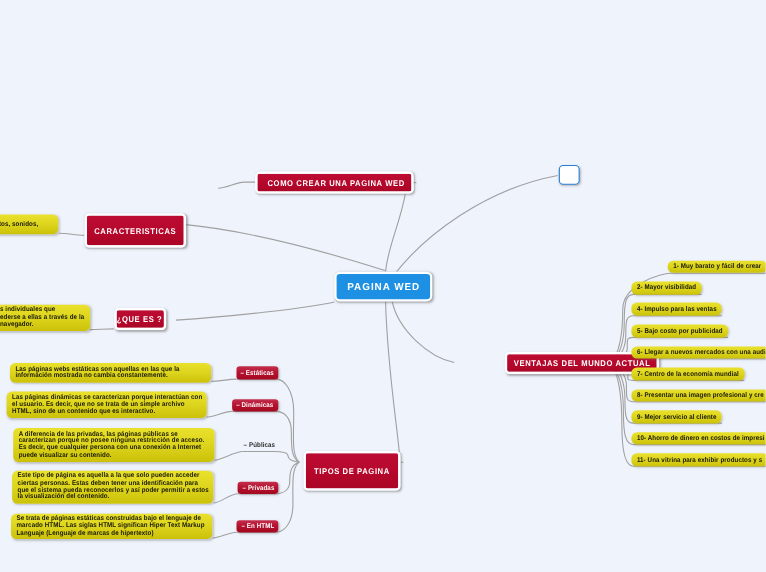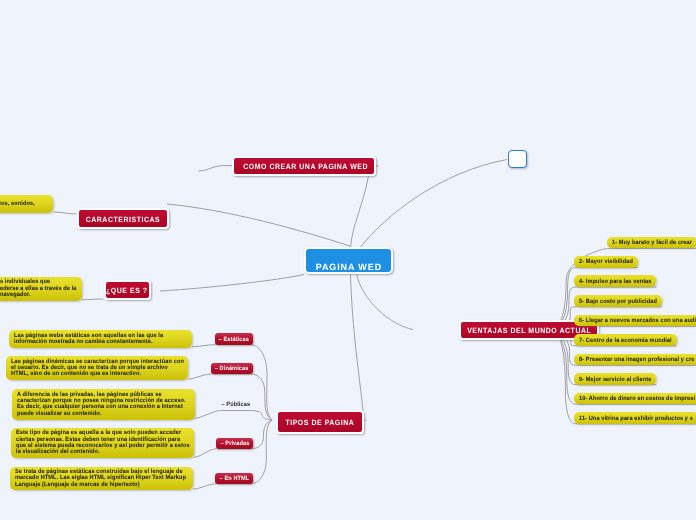--- a/index.html
+++ b/index.html
@@ -20,21 +20,21 @@
     border:2px solid #ffffff;
     box-shadow:1px 1px 2px rgba(110,110,110,.55);
     display:flex;align-items:center;justify-content:center;
     padding-top:1px;
   }
   .blue .sq{transform:scaleX(.98);}
   .blue{
     background:#1e90e3;color:#ffffff;font-weight:bold;border-radius:5px;
     border:2px solid #ffffff;
     box-shadow:1px 1px 2px rgba(110,110,110,.55);
-    display:flex;align-items:flex-end;justify-content:center;
+    display:flex;align-items:center;justify-content:center;
     padding-top:1px;
   }
   .emptybox{
     background:#ffffff;border:1.7px solid #2a7fd4;border-radius:4px;
     box-shadow:1px 1px 2px rgba(110,110,110,.45);
   }
   .small-red{
     background:linear-gradient(180deg,#c3304e 0%,#b5122f 45%,#a40820 100%);
     color:#ffffff;border-radius:3px;
     box-shadow:1px 1px 2px rgba(110,110,110,.5);
@@ -98,27 +98,27 @@
       <path d="M81.5,299.7 C89.5,299.7 95.5,299 103.5,299"></path>
     </svg>
   <div id="nodes">
       <div class="node blue" style="left: 304.3px; top: 247.4px; width: 89px; height: 27px; font-size: 9.2px; letter-spacing: 0.9px;">
         <span class="sq">PAGINA WED</span>
       </div>
       <div class="node emptybox" style="left: 508px; top: 150px; width: 19px; height: 18px;"></div>
       <div class="node red" style="left: 232px; top: 155.5px; width: 144px; height: 20px; font-size: 7.64px; letter-spacing: 0.6px; justify-content: flex-end;">
         <span class="sq">COMO CREAR UNA PAGINA WED</span>
       </div>
-      <div class="node red" style="left: 76.5px; top: 208px; width: 92px; height: 21px; font-size: 7.64px; letter-spacing: 0.6px;">
+      <div class="node red" style="left: 76.5px; top: 194px; width: 92px; height: 31px; font-size: 7.64px; letter-spacing: 0.6px;">
         <span class="sq">CARACTERISTICAS</span>
       </div>
       <div class="node red" style="left: 103.5px; top: 280px; width: 47px; height: 20px; font-size: 7.64px; letter-spacing: 0.6px;">
         <span class="sq">¿QUE ES ?</span>
       </div>
-      <div class="node red" style="left: 275.8px; top: 410px; width: 88.5px; height: 24px; font-size: 7.64px; letter-spacing: 0.6px;">
+      <div class="node red" style="left: 275.8px; top: 410px; width: 88.5px; height: 36px; font-size: 7.64px; letter-spacing: 0.6px;">
         <span class="sq">TIPOS DE PAGINA</span>
       </div>
       <div class="node red" style="left: 411px; top: 320px; width: 140px; height: 20px; font-size: 7.64px; letter-spacing: 0.6px; margin-left: 48px;">
         <span class="sq">VENTAJAS DEL MUNDO ACTUAL</span>
       </div>
       <div class="node small-red" style="left: 214.9px; top: 333.4px; width: 38.1px; height: 11.3px;">
         <span class="sq">– Estáticas</span>
       </div>
       <div class="node yellow multi" style="left: 9px; top: 330.1px; width: 183px; height: 17.9px;">
         <span class="sq">Las páginas webs estáticas son aquellas en las que la</span>

